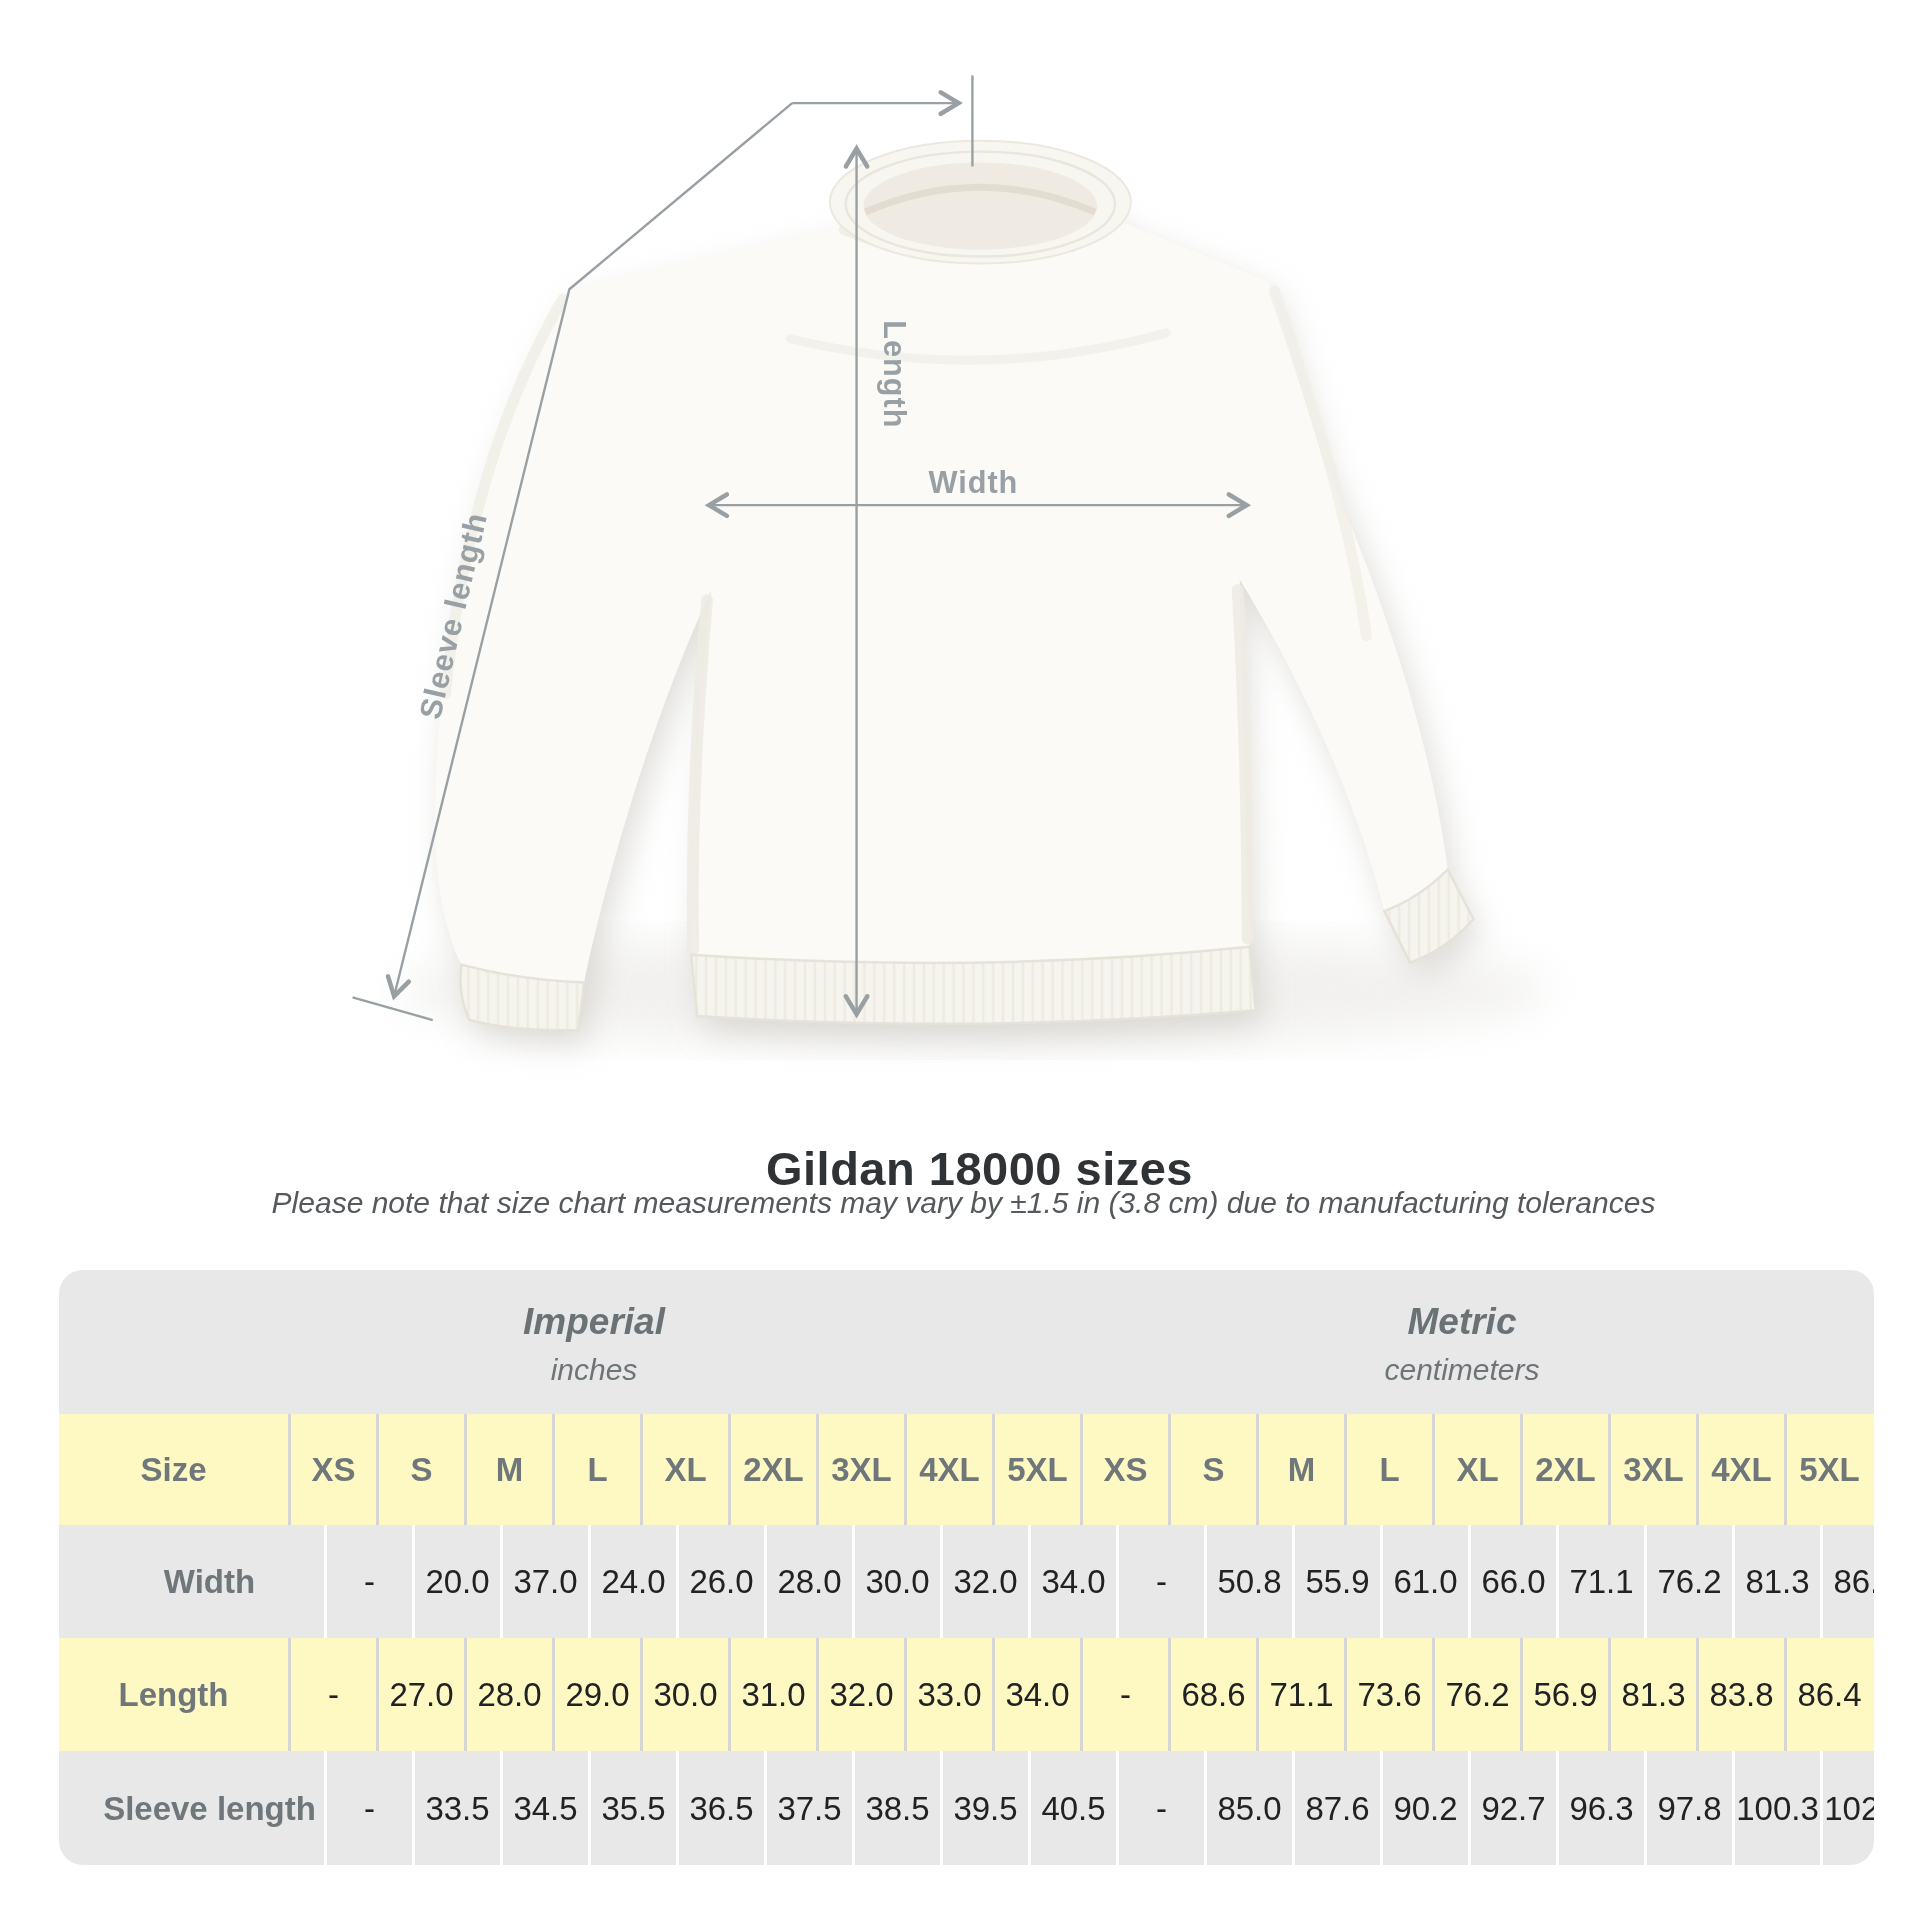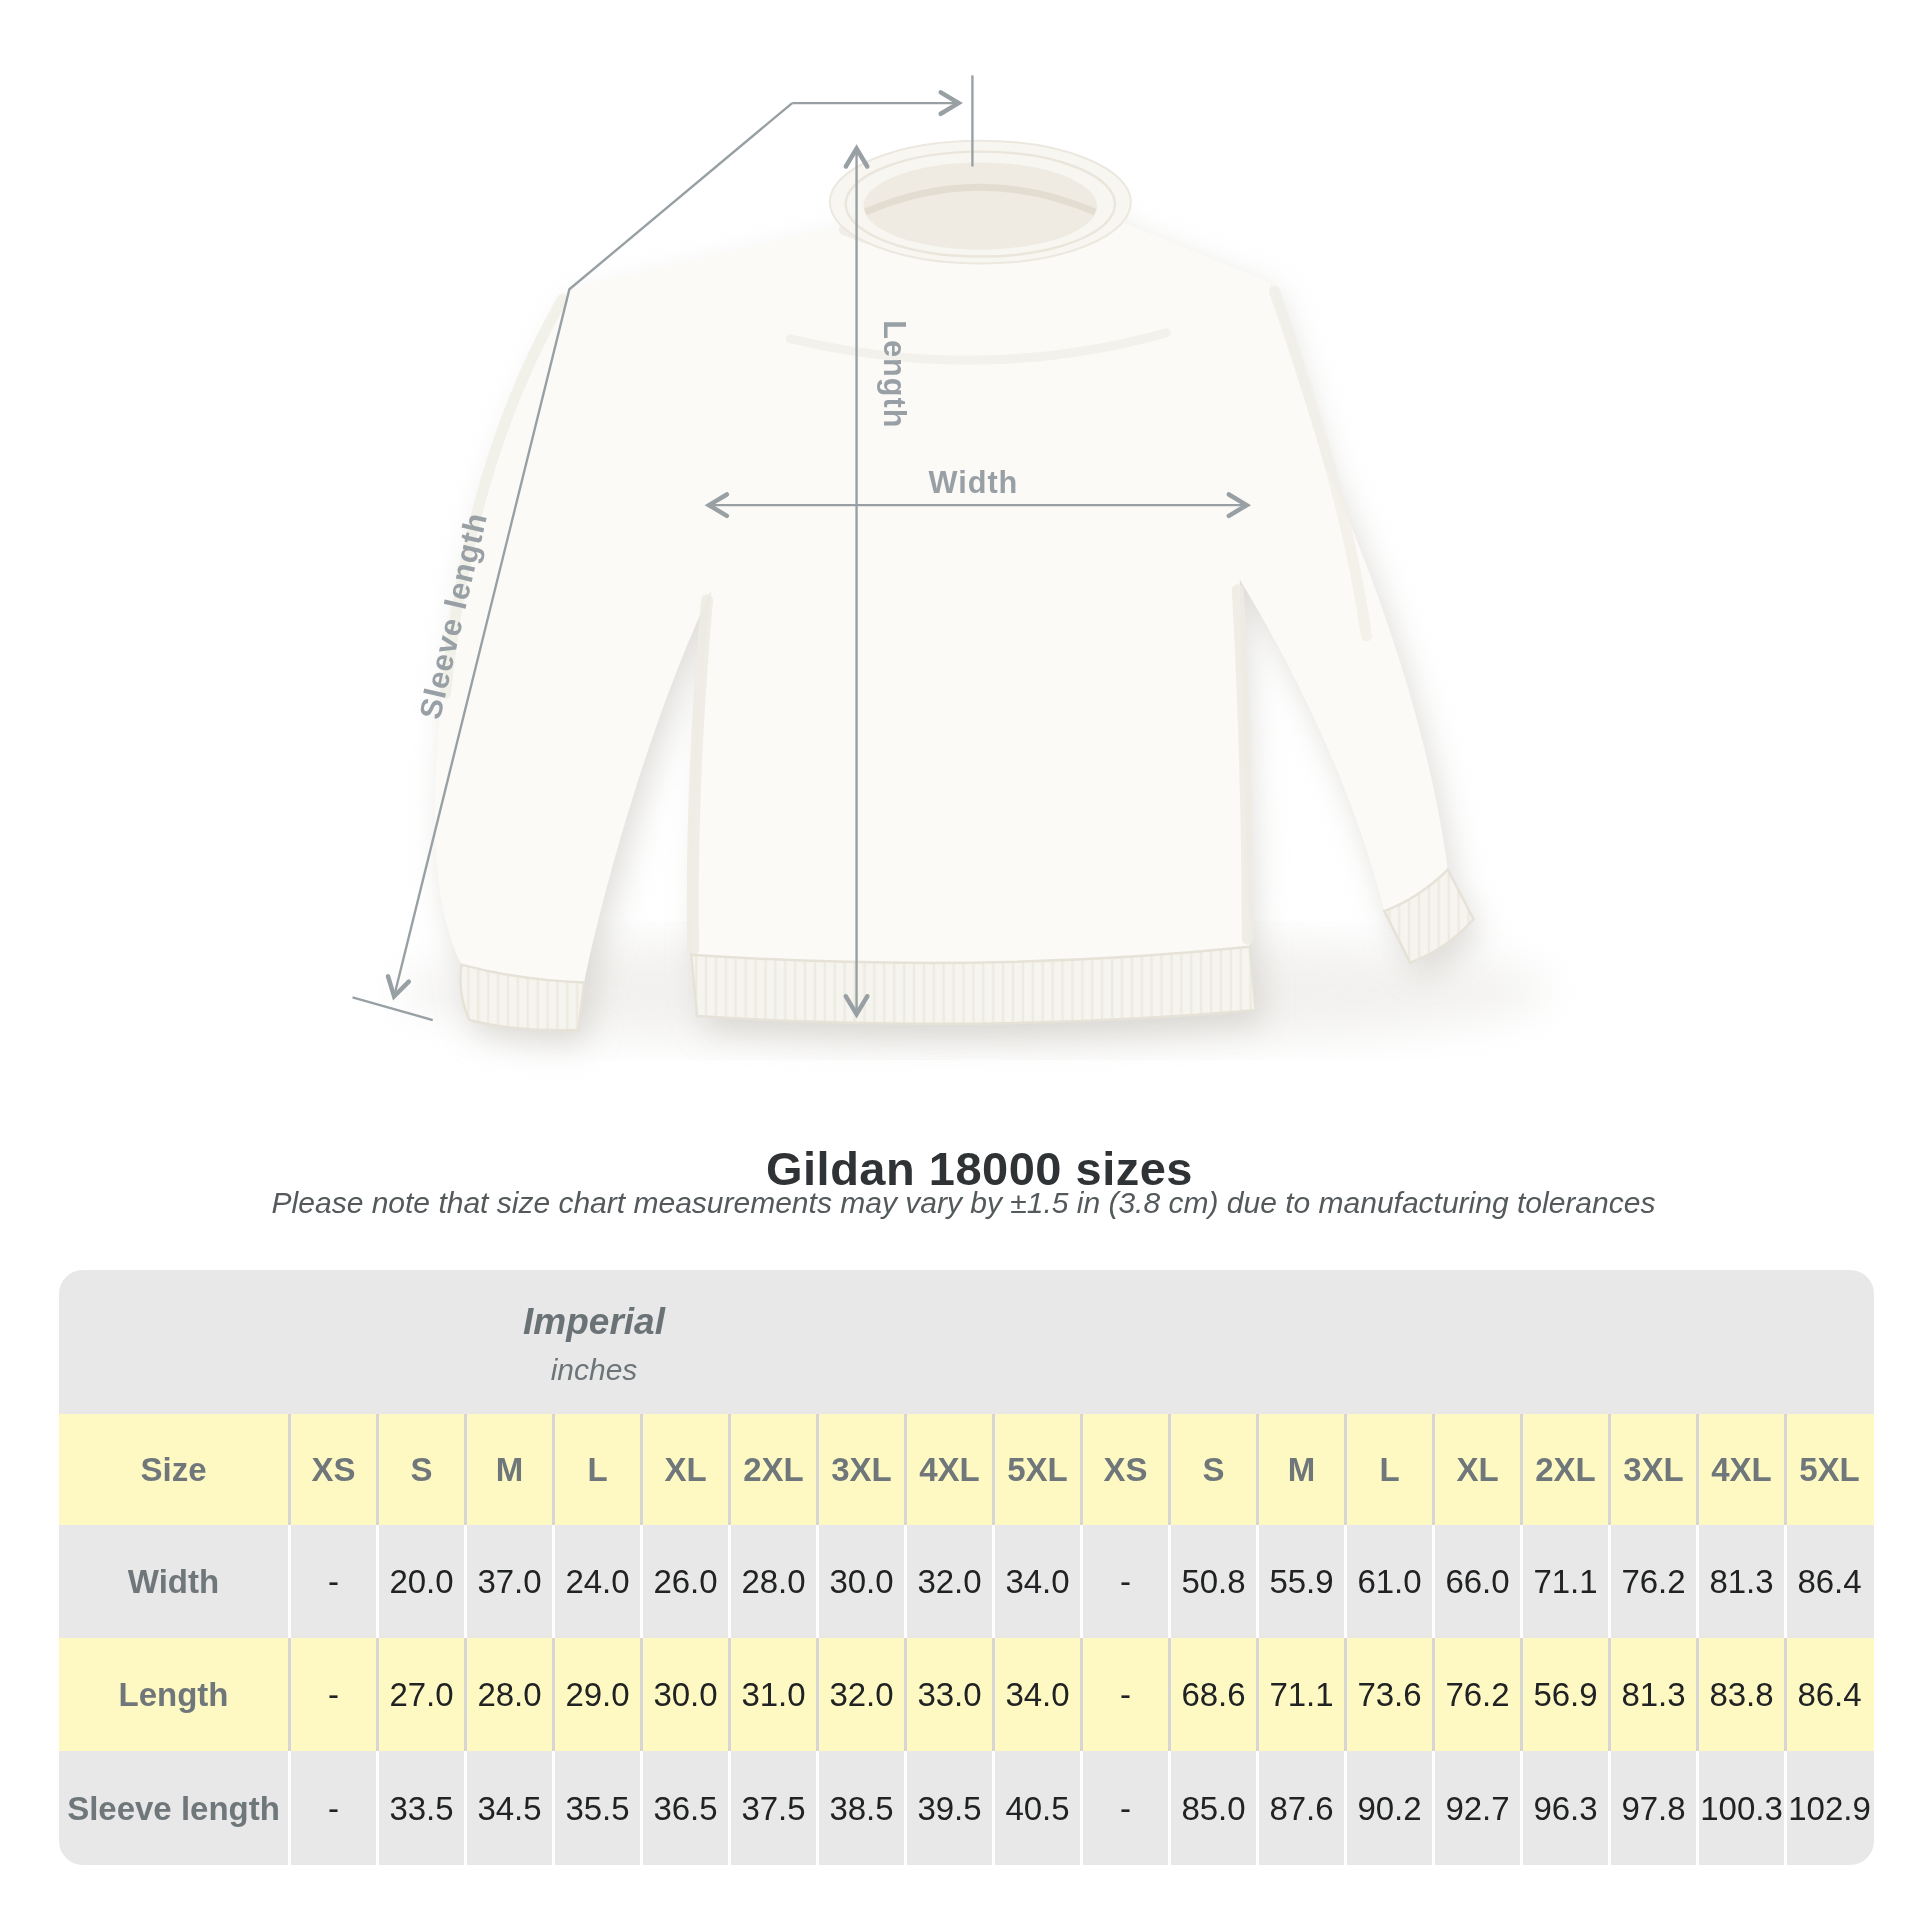--- a/index.html
+++ b/index.html
@@ -18,21 +18,21 @@
   .note{
     position:absolute;left:0;top:1186px;width:100%;text-align:center;margin:0;
     font-size:30px;font-style:italic;color:#54595c;
   }
   
   .size-table{
     position:absolute;left:59px;top:1270px;width:1815px;height:595px;
     border-radius:24px;overflow:hidden;background:#ffffff;
   }
   .trow{display:grid;grid-template-columns:229px repeat(18,88px);}
-  .row-gray{background:#e8e8e8;--div:#ffffff;}
+  .row-gray{background:#e8e8e8;padding-left:36px;--div:#ffffff;}
   .row-white{background:#fef9c3;--div:#d6d6d6;}
   .band{position:relative;height:144px;}
   .group{position:absolute;top:0;height:100%;transform:translateX(-50%);
          display:flex;flex-direction:column;align-items:center;justify-content:center;gap:10px;padding-top:2px;}
   .group-imperial{left:535px;}
   .group-metric{left:1403px;}
   .g-label{font-size:37px;font-weight:bold;font-style:italic;color:#6a7276;}
   .g-units{font-size:30px;font-style:italic;color:#6d7578;}
   .hrow{height:111px;}
   .drow1{height:113px;} .drow2{height:113px;} .drow3{height:115px;}
@@ -129,20 +129,24 @@
   <h1 class="title">Gildan 18000 sizes</h1>
   <p class="note">Please note that size chart measurements may vary by ±1.5 in (3.8 cm) due to manufacturing tolerances</p>
 
   <div class="size-table">
 
     <div class="trow band row-gray">
       <div class="group group-imperial">
         <div class="g-label">Imperial</div>
         <div class="g-units">inches</div>
       </div>
+      <div class="group group-metric">
+        <div class="g-label">Metric</div>
+        <div class="g-units">centimeters</div>
+      </div>
     </div>
 
     <div class="trow hrow row-white" id="header-row">
       <div class="cell lab">Size</div>
     <div class="cell lab">XS</div>
         <div class="cell lab">S</div>
         <div class="cell lab">M</div>
         <div class="cell lab">L</div>
         <div class="cell lab">XL</div>
         <div class="cell lab">2XL</div>

